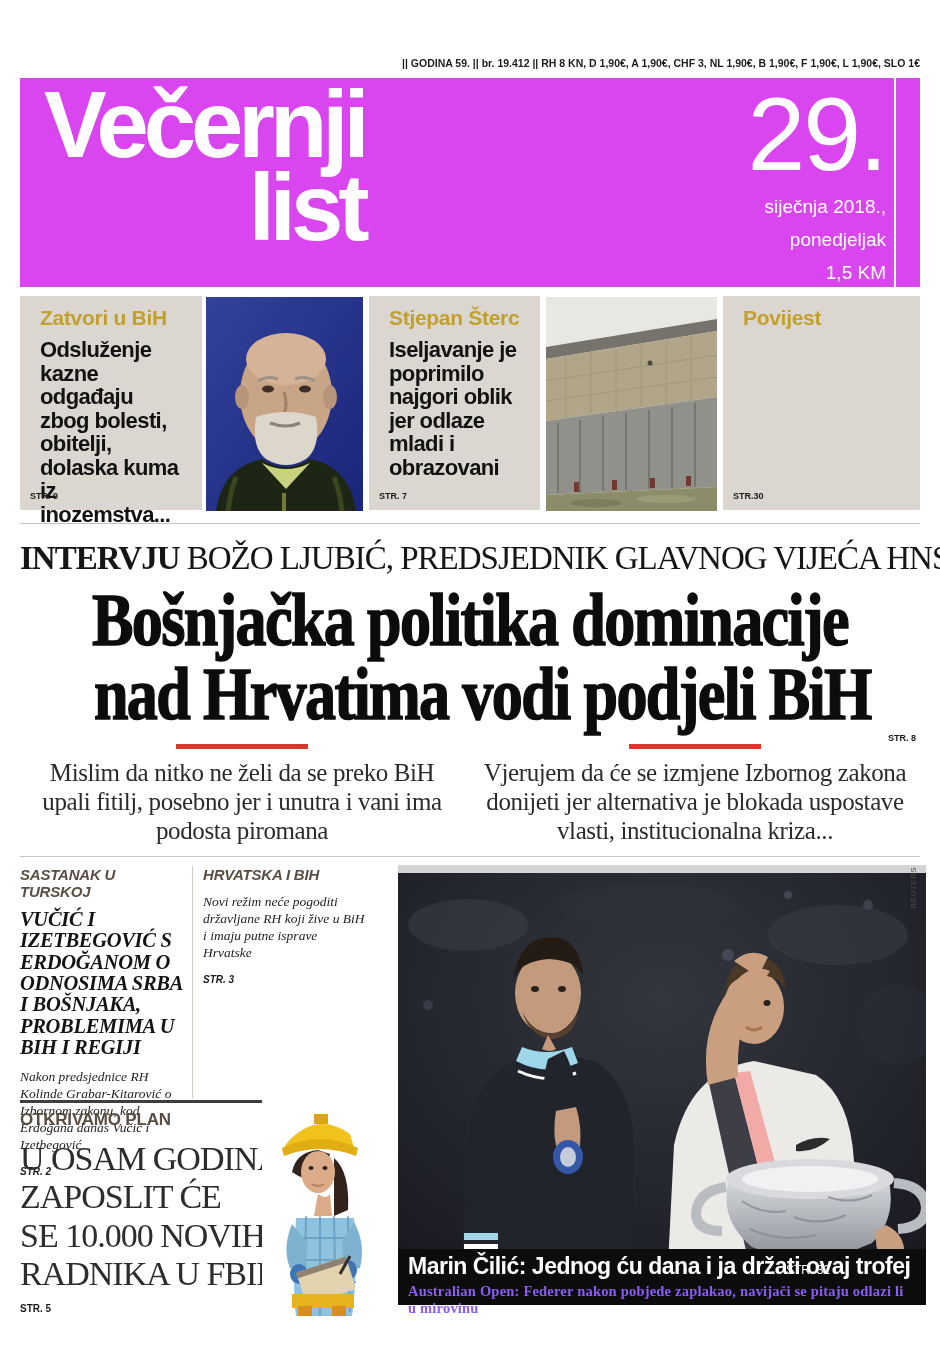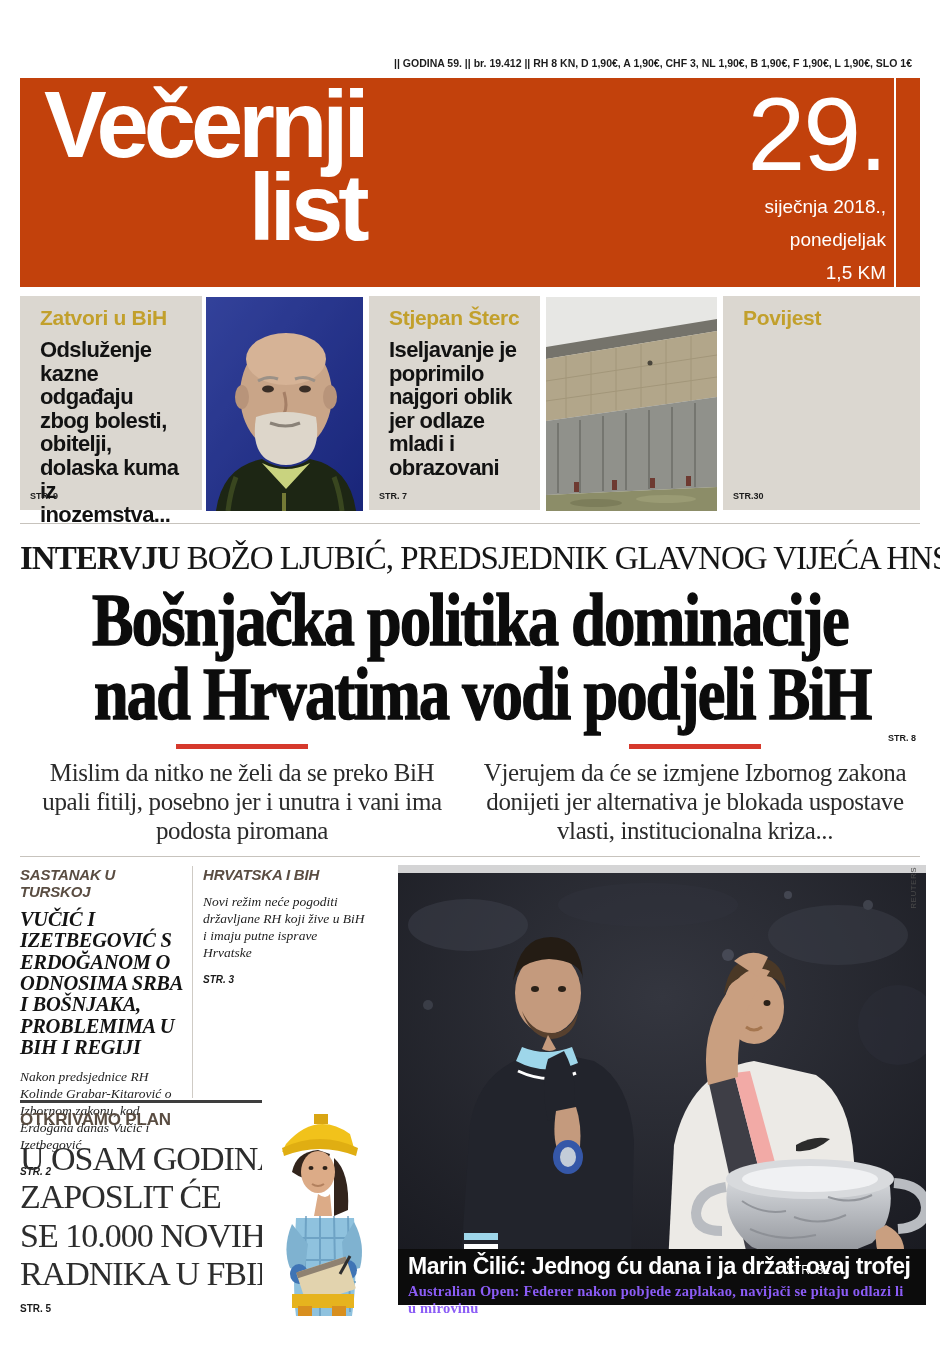--- a/index.html
+++ b/index.html
@@ -1,24 +1,24 @@
 <!DOCTYPE html>
 <html><head>
 <meta charset="utf-8">
 <style>
   * { margin:0; padding:0; box-sizing:border-box; }
   html,body { background:#ffffff; }
   body { font-family:"Liberation Sans", sans-serif; }
   .page { position:relative; width:940px; height:1350px; background:#fff; overflow:hidden; margin:0 auto; }
 
   
-  .meta-line { position:absolute; top:57px; right:28px; font-size:10.5px; font-weight:bold; color:#1c1c1c; letter-spacing:0; }
-
-  
-  .masthead { position:absolute; left:20px; top:78px; width:900px; height:209px; background:#c2410c; }
+  .meta-line { position:absolute; top:57px; right:20px; font-size:10.5px; font-weight:bold; color:#1c1c1c; letter-spacing:0; }
+
+  
+  .masthead { position:absolute; left:20px; top:78px; width:900px; height:209px; background:#d946ef; }
   .mast-title { position:absolute; left:24px; top:6px; text-align:right; color:#fff; font-weight:bold;
                 font-size:94px; line-height:0.88; letter-spacing:-5px; }
   .mast-title div { display:block; }
   .mast-date { position:absolute; right:34px; top:4px; text-align:right; color:#fff; }
   .mast-day { font-size:104px; font-weight:normal; line-height:1.0; letter-spacing:-2px; }
   .mast-sub { font-size:19px; line-height:1.2; margin-top:10px; }
   .mast-edition { font-size:19px; font-weight:bold; margin-top:2px; }
   .mast-vline { position:absolute; right:24px; top:0; bottom:0; width:2px; background:#fff; }
 
   

